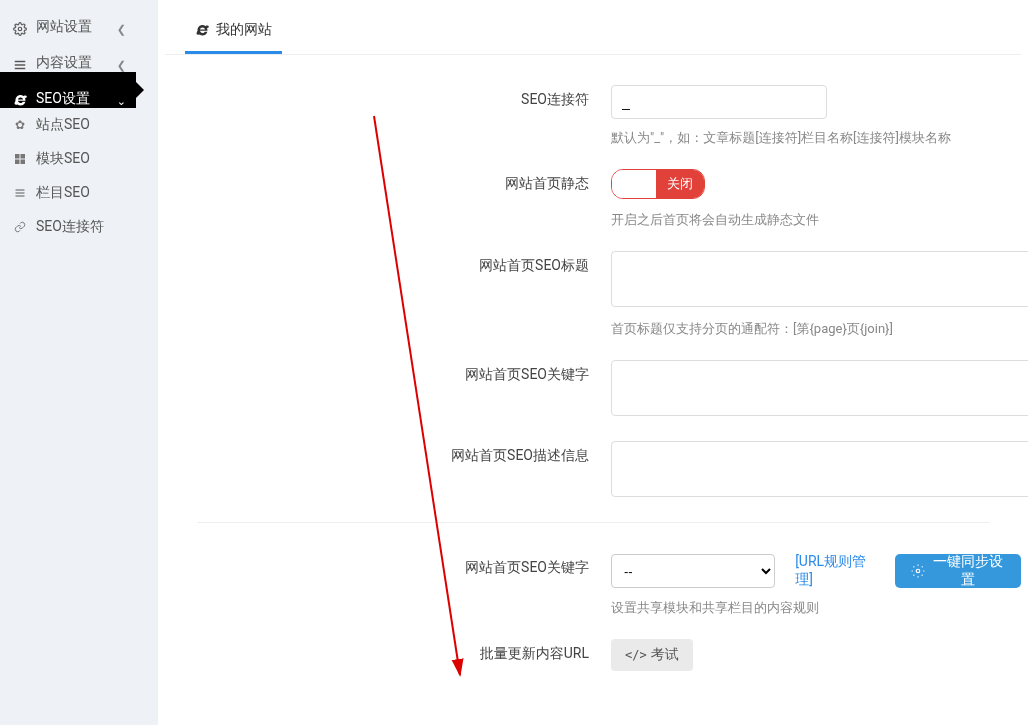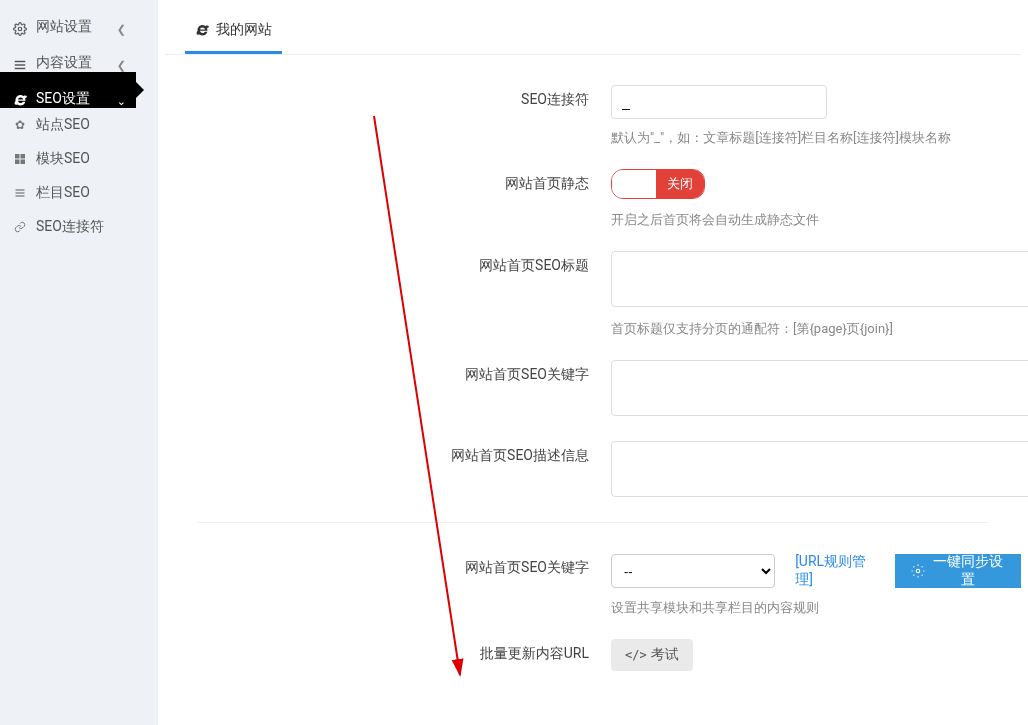--- a/index.html
+++ b/index.html
@@ -26,21 +26,21 @@
     .form-hint { font-size: 13px; color: #888; margin-top: 10px; }
     .toggle { display: inline-flex; border: 1px solid #e2413a; border-radius: 12px; overflow: hidden; height: 30px; }
     .toggle-on { width: 44px; background: #fff; }
     .toggle-off { width: 48px; background: #e2413a; color: #fff; display: flex; align-items: center; justify-content: center; font-size: 13px; }
     .form-textarea { width: 560px; height: 56px; border: 1px solid #ddd; border-radius: 4px; padding: 8px 10px; font-size: 14px; resize: none; background: #fff; font-family: inherit; }
     .tall { height: 56px; }
     .divider { border-top: 1px solid #eee; margin: 10px 32px 30px; }
     .form-select { width: 180px; height: 34px; border: 1px solid #ccc; border-radius: 4px; padding: 0 8px; background: #fff; font-size: 13px; }
     .inline-group { display: flex; align-items: center; gap: 20px; }
     .link-blue { color: #2a8be9; cursor: pointer; font-size: 14px; }
-    .btn-primary { display: inline-flex; align-items: center; gap: 6px; background: #3598dc; color: #fff; border: none; border-radius: 0; padding: 0 16px; height: 34px; font-size: 14px; cursor: pointer; }
+    .btn-primary { display: inline-flex; align-items: center; gap: 6px; background: #3598dc; color: #fff; border: none; border-radius: 5px; padding: 0 16px; height: 34px; font-size: 14px; cursor: pointer; }
     .btn-default { display: inline-flex; align-items: center; gap: 4px; background: #eaeaea; color: #555; border: none; border-radius: 4px; padding: 0 14px; height: 32px; font-size: 14px; cursor: pointer; }
     svg { display: block; }
     .arrow-line { position: absolute; pointer-events: none; }
   </style>
 </head>
 <body>
 
 <div class="layout">
   <div class="sidebar">
     <div class="nav-item">

